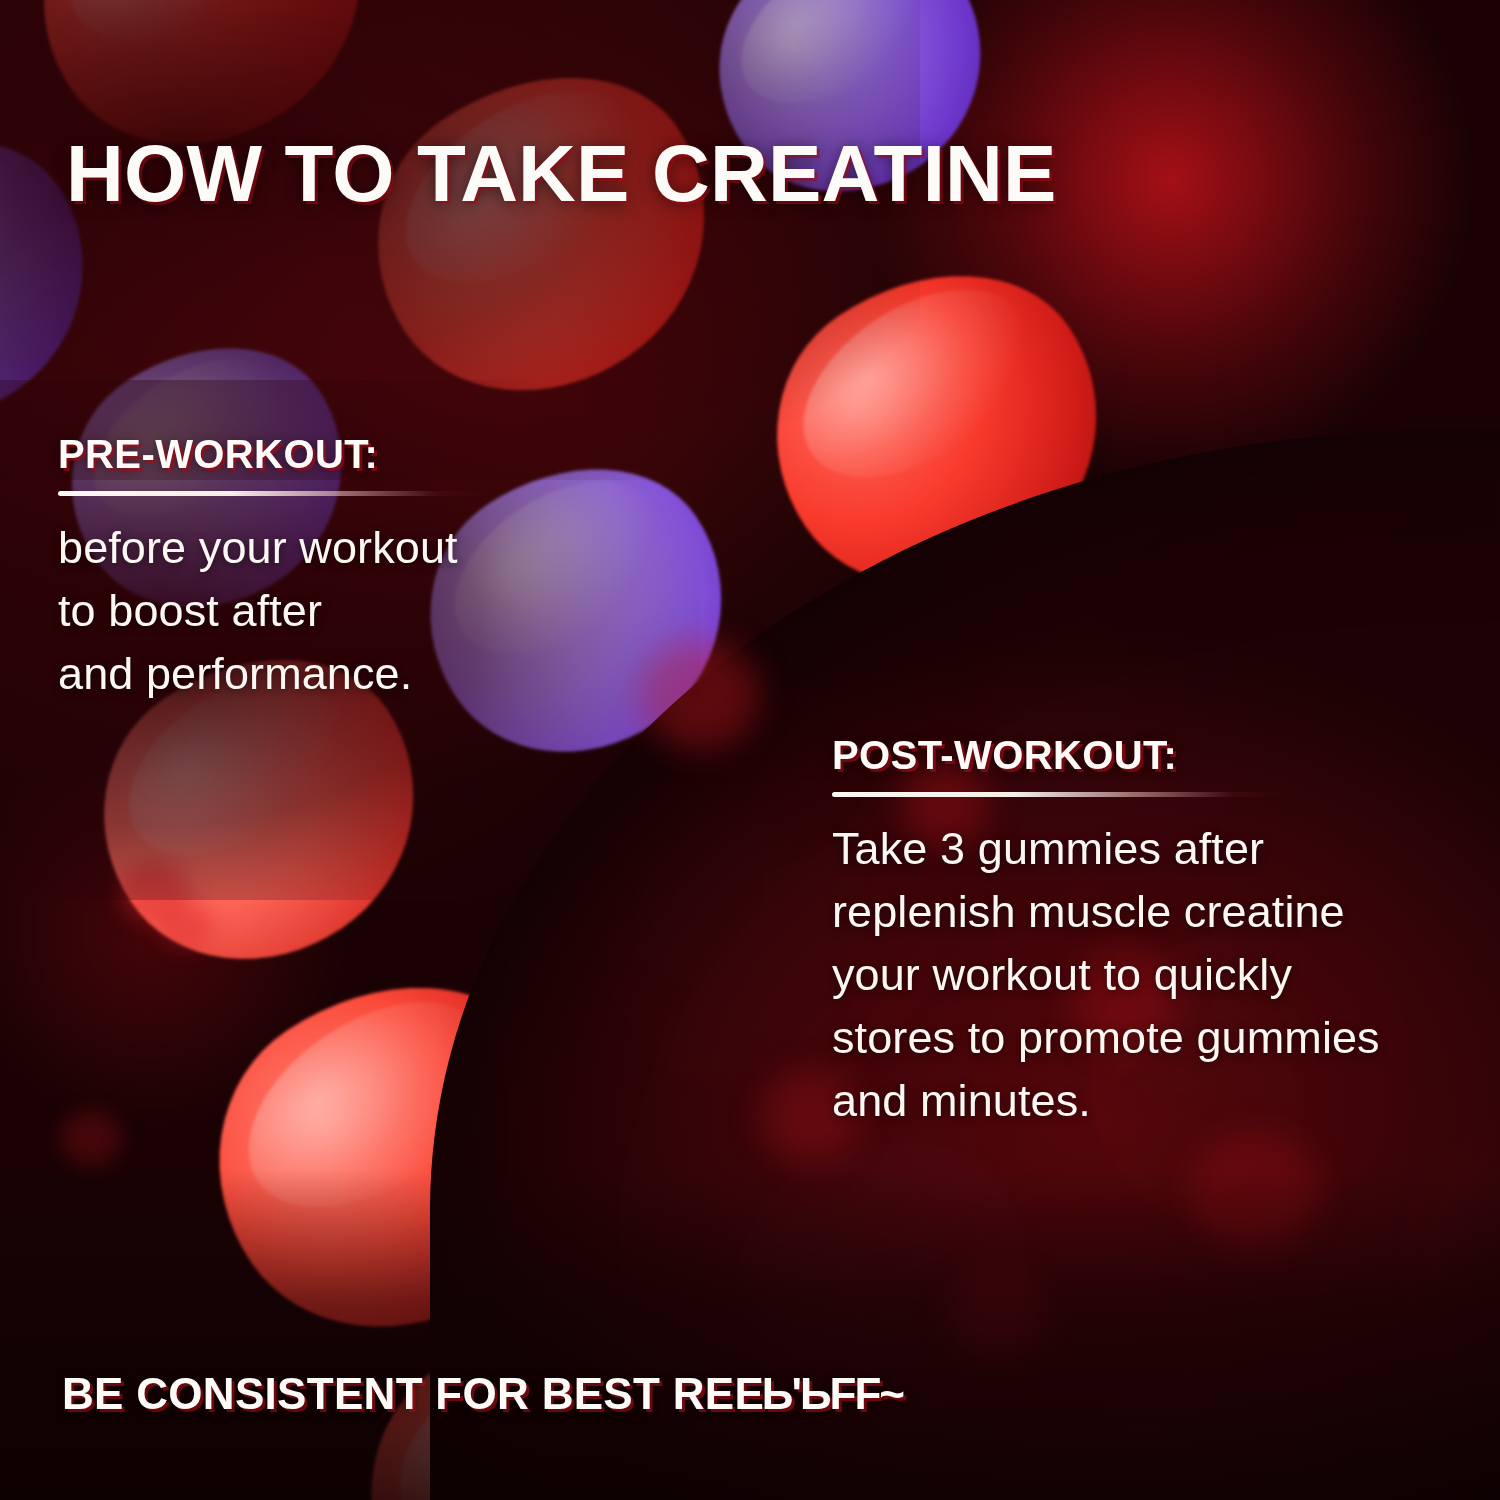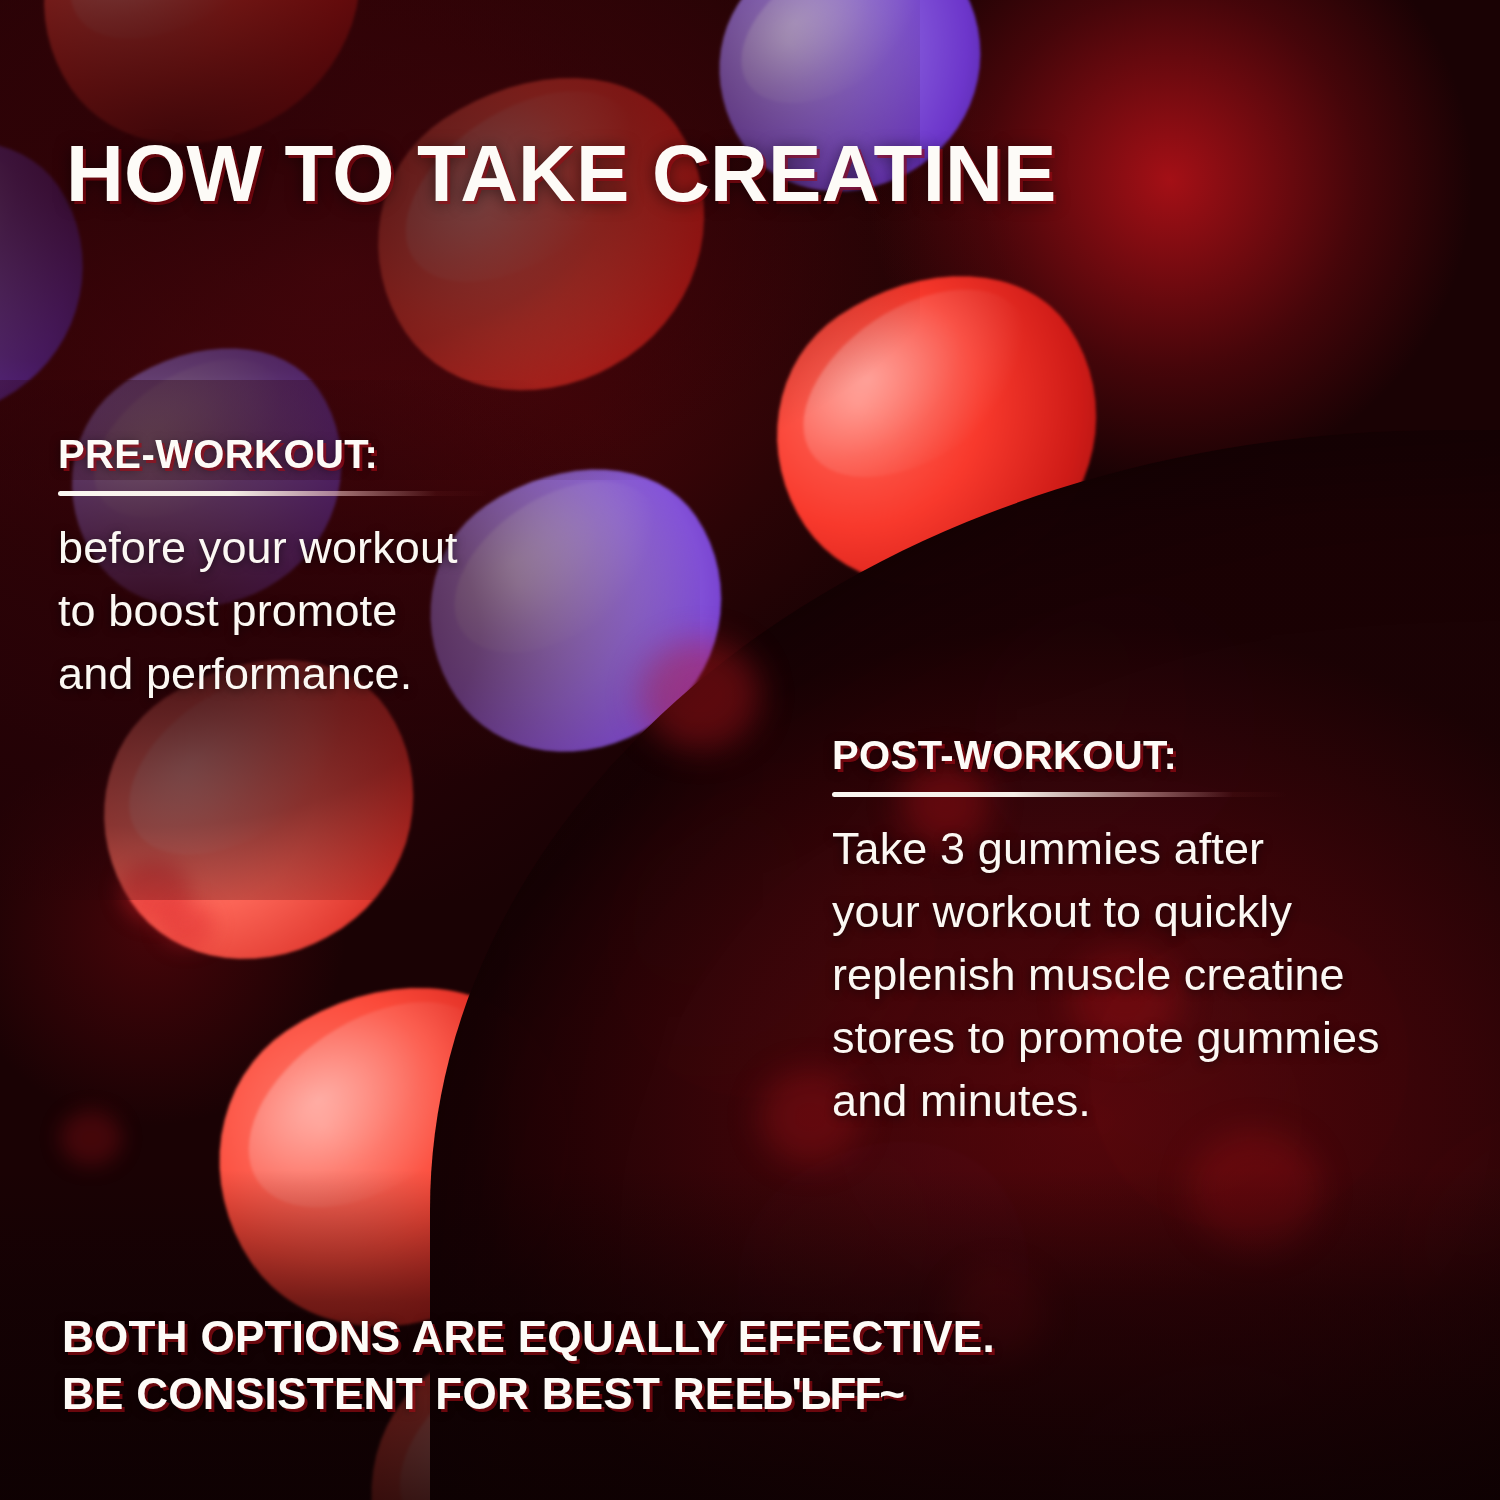--- a/index.html
+++ b/index.html
@@ -217,36 +217,35 @@
 
     <h1 class="title">
       <span class="l1">HOW TO TAKE CREATINE</span>
     </h1>
 
     <div class="block block-pre">
       <div class="kicker">PRE-WORKOUT:</div>
       <div class="rule rule-pre"></div>
       <div class="body">
         <span>before your workout</span>
-        <span>to boost promote</span>
+        <span>to boost after</span>
         <span>and performance.</span>
       </div>
     </div>
 
     <div class="block block-post">
       <div class="kicker">POST-WORKOUT:</div>
       <div class="rule rule-post"></div>
       <div class="body">
         <span>Take 3 gummies after</span>
+        <span>replenish muscle creatine</span>
         <span>your workout to quickly</span>
-        <span>replenish muscle creatine</span>
         <span>stores to promote gummies</span>
         <span>and minutes.</span>
       </div>
     </div>
 
     <div class="footer">
-      <span>BOTH OPTIONS ARE EQUALLY EFFECTIVE.</span>
       <span><span style="display:inline">BE CONSISTENT FOR BEST RE</span><span class="glitch" style="display:inline">EЬ'ЬFF~</span></span>
     </div>
 
   </div>
 </div>
 
 </body></html>

